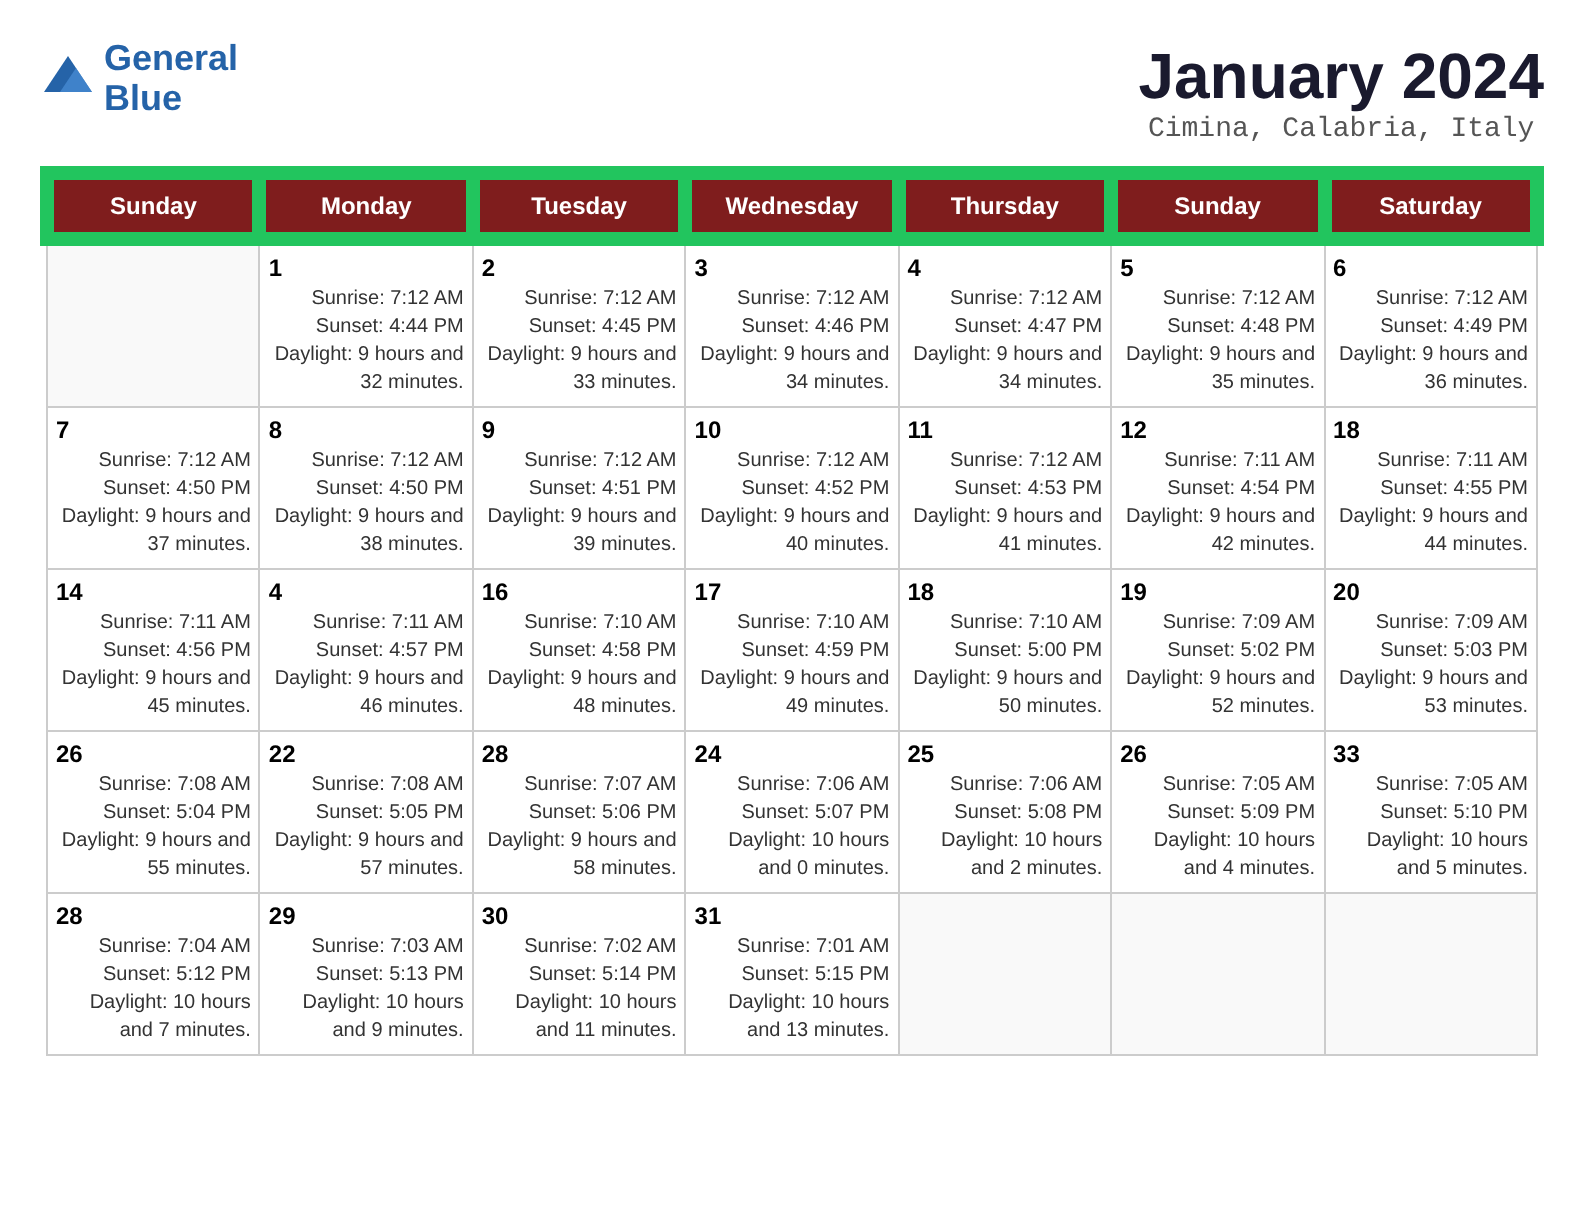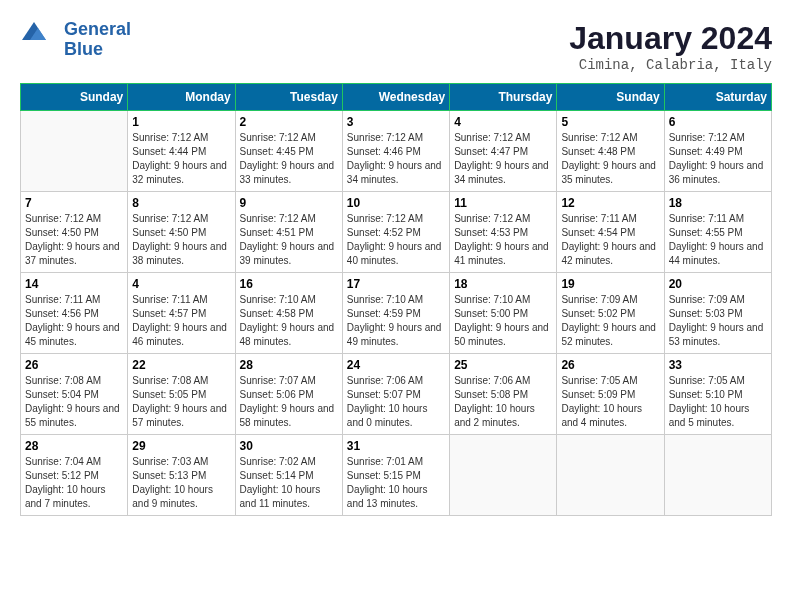--- a/index.html
+++ b/index.html
@@ -11,78 +11,79 @@
       padding: 20px;
     }
     .header {
       display: flex;
       justify-content: space-between;
       align-items: flex-start;
       margin-bottom: 10px;
     }
     .logo {
       display: flex;
-      align-items: flex-start;
-      gap: 16px;
+      align-items: center;
+      gap: 4px;
     }
     .logo-text {
       font-size: 18px;
       font-weight: bold;
       color: #1a1a2e;
       line-height: 1.1;
     }
     .logo-text span {
       color: #2563a8;
     }
     .logo-icon {
       width: 28px;
       height: 28px;
     }
     .title-block {
-      text-align: right;
+      text-align: center;
     }
     .month-title {
       font-size: 32px;
       font-weight: bold;
       color: #1a1a2e;
     }
     .subtitle {
       font-size: 14px;
       color: #555;
       font-family: Liberation Mono, monospace;
     }
     .calendar {
       width: 100%;
       border-collapse: collapse;
       font-size: 11px;
     }
     .calendar th {
-      background: #0369a1;
+      background: #7f1d1d;
       color: #fff;
       padding: 6px 4px;
-      text-align: right;
+      text-align: center;
       font-size: 12px;
-      border: 1px solid #22c55e;
+      border: 7px solid #22c55e;
     }
     .calendar td {
       border: 1px solid #ccc;
       vertical-align: top;
       padding: 4px;
       min-height: 80px;
       width: 14.28%;
     }
     .day-number {
       font-weight: bold;
       font-size: 12px;
       margin-bottom: 2px;
     }
     .day-info {
       font-size: 10px;
       color: #333;
       line-height: 1.4;
+      text-align: right;
     }
     .empty-cell {
       background: #f9f9f9;
     }
   </style>
 </head>
 <body>
 
 <div class="header">
   <div class="logo">

